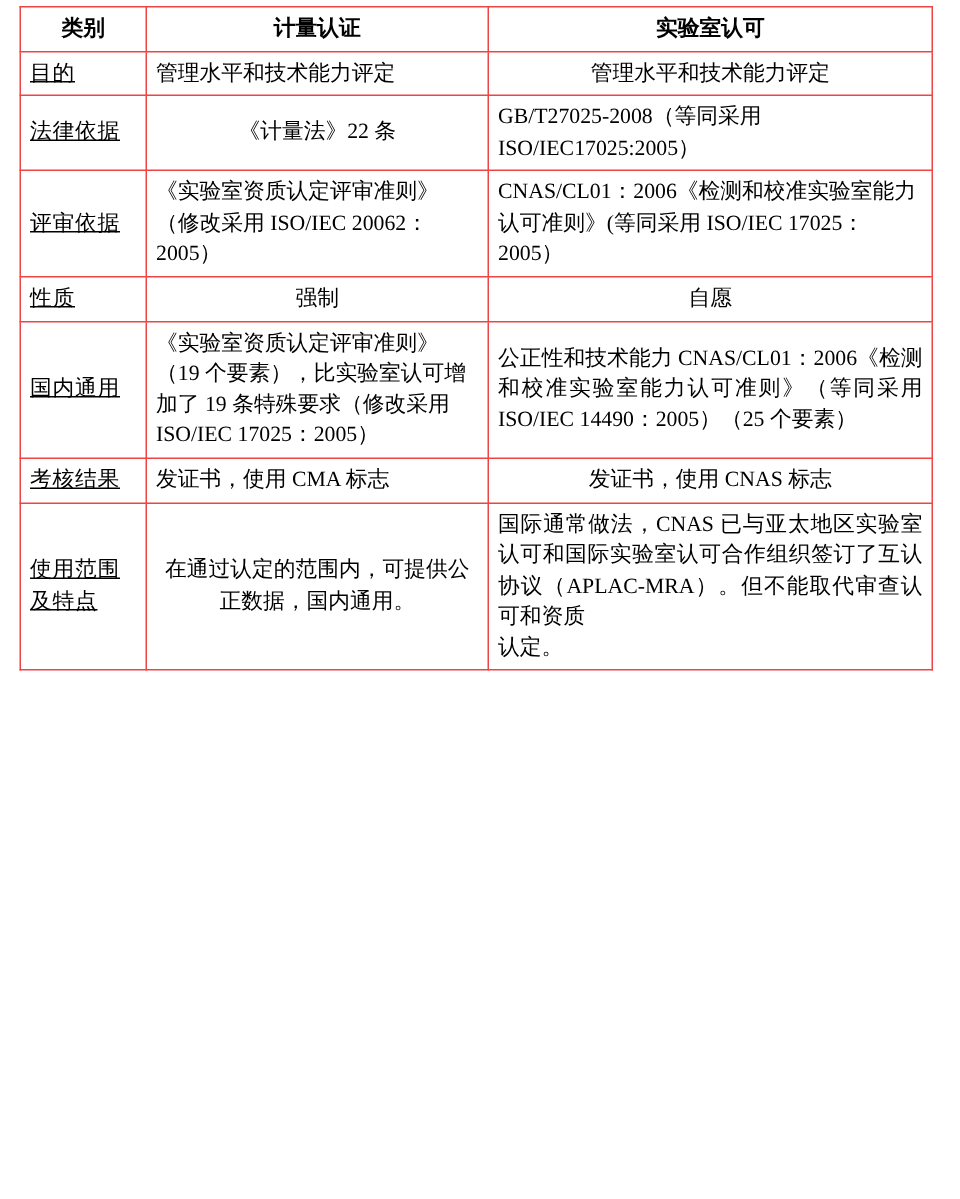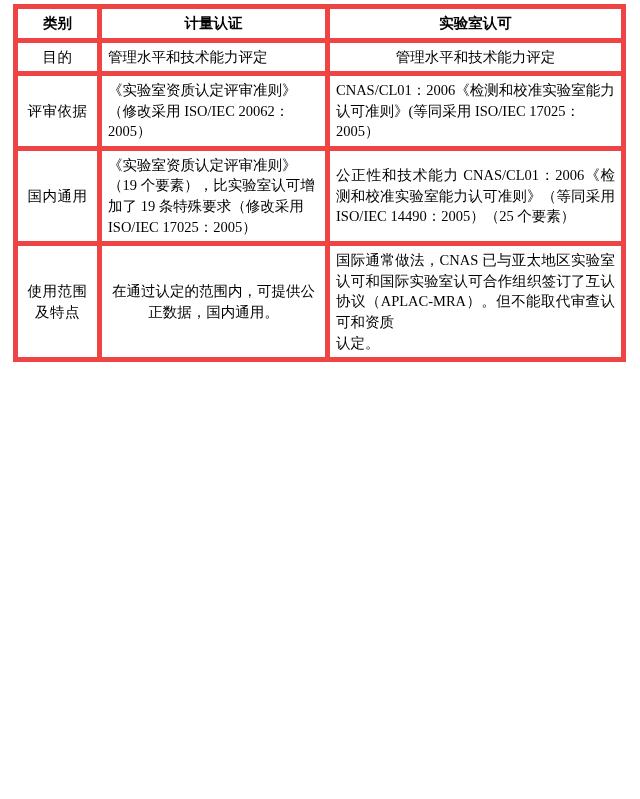--- a/index.html
+++ b/index.html
@@ -22,38 +22,39 @@
   table.cmp {
     border-collapse: collapse;
     width: 608px;
     margin: 4px 0 0 13px;
     table-layout: fixed;
   }
   table.cmp col.c0 { width: 84px; }
   table.cmp col.c1 { width: 228px; }
   table.cmp col.c2 { width: 296px; }
   table.cmp td, table.cmp th {
-    border: 5px solid #ef4444;
+    border: 1px solid #ef4444;
     vertical-align: middle;
     padding: 4px 6px;
     font-size: 14.5px;
     line-height: 1.42;
   }
   .hdr {
     text-align: center;
     font-weight: bold;
     font-size: 15px;
     padding-top: 7px;
     padding-bottom: 7px;
   }
   .rowhead {
-    text-align: center;
+    text-align: left;
     padding: 6px 2px;
     font-size: 14.5px;
     letter-spacing: 0.5px;
+    text-decoration: underline;
   }
   .rowhead.bold { font-weight: bold; }
   .cell-center { text-align: center; }
   .cell-left { text-align: left; }
   .cell-just {
     text-align: justify;
     text-justify: inter-ideograph;
   }
   .bold { font-weight: bold; }
   .tight { line-height: 1.38; }
@@ -77,29 +78,44 @@
         <th class="hdr">实验室认可</th>
       </tr>
     </thead>
     <tbody>
       <tr>
         <td class="rowhead">目的</td>
         <td class="cell-left">管理水平和技术能力评定</td>
         <td class="cell-center">管理水平和技术能力评定</td>
       </tr>
       <tr>
+        <td class="rowhead">法律依据</td>
+        <td class="cell-center">《计量法》22 条</td>
+        <td class="cell-left">GB/T27025-2008（等同采用 ISO/IEC17025:2005）</td>
+      </tr>
+      <tr>
         <td class="rowhead">评审依据</td>
         <td class="cell-left tight">《实验室资质认定评审准则》（修改采用 ISO/IEC 20062：2005）</td>
         <td class="cell-left tight" style="white-space: pre-line;">CNAS/CL01：2006《检测和校准实验室能力
 认可准则》(等同采用 ISO/IEC 17025：2005）</td>
       </tr>
       <tr>
+        <td class="rowhead">性质</td>
+        <td class="cell-center">强制</td>
+        <td class="cell-center">自愿</td>
+      </tr>
+      <tr>
         <td class="rowhead">国内通用</td>
         <td class="cell-left tight">《实验室资质认定评审准则》（19 个要素），比实验室认可增加了 19 条特殊要求（修改采用 ISO/IEC 17025：2005）</td>
         <td class="cell-just tight">公正性和技术能力 CNAS/CL01：2006《检测和校准实验室能力认可准则》（等同采用 ISO/IEC 14490：2005）（25 个要素）</td>
+      </tr>
+      <tr>
+        <td class="rowhead">考核结果</td>
+        <td class="cell-left">发证书，使用 CMA 标志</td>
+        <td class="cell-center">发证书，使用 CNAS 标志</td>
       </tr>
       <tr>
         <td class="rowhead">使用范围及特点</td>
         <td class="cell-center tight pad-sm">在通过认定的范围内，可提供公正数据，国内通用。</td>
         <td class="cell-just tight" style="white-space: pre-line;">国际通常做法，CNAS 已与亚太地区实验室认可和国际实验室认可合作组织签订了互认协议（APLAC-MRA）。但不能取代审查认可和资质
 认定。</td>
       </tr>
     </tbody>
   </table>
 

